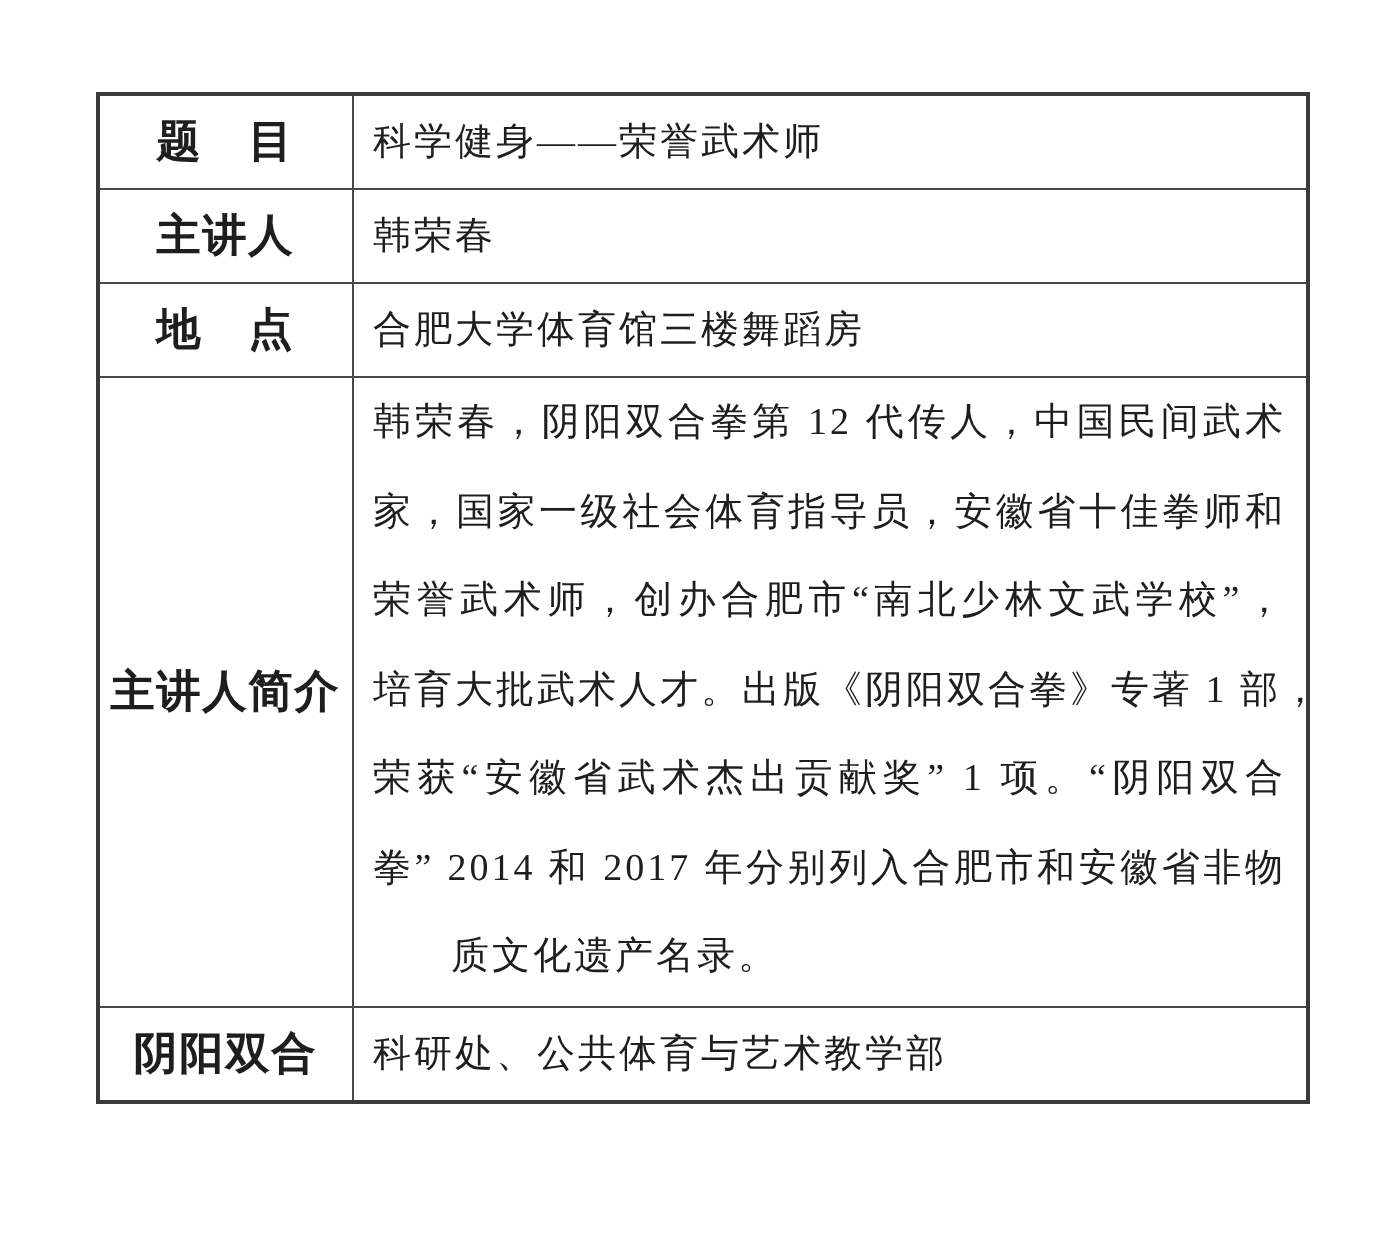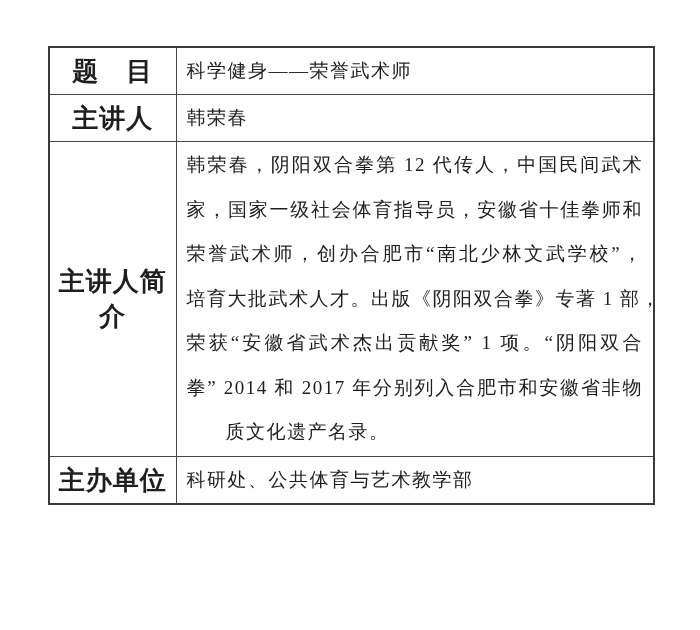--- a/index.html
+++ b/index.html
@@ -30,21 +30,21 @@
     border: 1px solid #484848;
     color: #1e1e1e;
     overflow: hidden;
     vertical-align: middle;
   }
   .row-single td { height: 44px; }
   .row-bio td { height: 312px; }
   .label-cell {
     font-family: "Liberation Sans", sans-serif;
     font-weight: bold;
-    font-size: 26px;
+    font-size: 22px;
     text-align: center;
     letter-spacing: 1px;
   }
   .value-cell {
     font-family: "Liberation Serif", serif;
     font-size: 19px;
     letter-spacing: 1.5px;
     padding: 0 10px;
     text-align: left;
   }
@@ -73,31 +73,35 @@
     </colgroup>
     <tbody>
         <tr class="row-single">
       <td class="label-cell">题　目</td>
       <td class="value-cell">科学健身——荣誉武术师</td>
     </tr>
     <tr class="row-single">
       <td class="label-cell">主讲人</td>
       <td class="value-cell">韩荣春</td>
     </tr>
+    <tr class="row-single">
+      <td class="label-cell">地　点</td>
+      <td class="value-cell">合肥大学体育馆三楼舞蹈房</td>
+    </tr>
     <tr class="row-bio">
       <td class="label-cell">主讲人简介</td>
       <td class="value-cell bio-cell">
         <div class="bio-line">韩荣春，阴阳双合拳第 12 代传人，中国民间武术</div>
         <div class="bio-line">家，国家一级社会体育指导员，安徽省十佳拳师和</div>
         <div class="bio-line">荣誉武术师，创办合肥市“南北少林文武学校”，</div>
         <div class="bio-line">培育大批武术人才。出版《阴阳双合拳》专著 1 部，</div>
         <div class="bio-line">荣获“安徽省武术杰出贡献奖” 1 项。“阴阳双合</div>
         <div class="bio-line">拳” 2014 和 2017 年分别列入合肥市和安徽省非物</div>
         <div class="bio-line last">质文化遗产名录。</div>
       </td>
     </tr>
     <tr class="row-single">
-      <td class="label-cell">主办单位</td>
+      <td class="label-cell">阴阳双合</td>
       <td class="value-cell">科研处、公共体育与艺术教学部</td>
     </tr>
   </tbody>
     </table>
 </div>
 
 </body></html>

